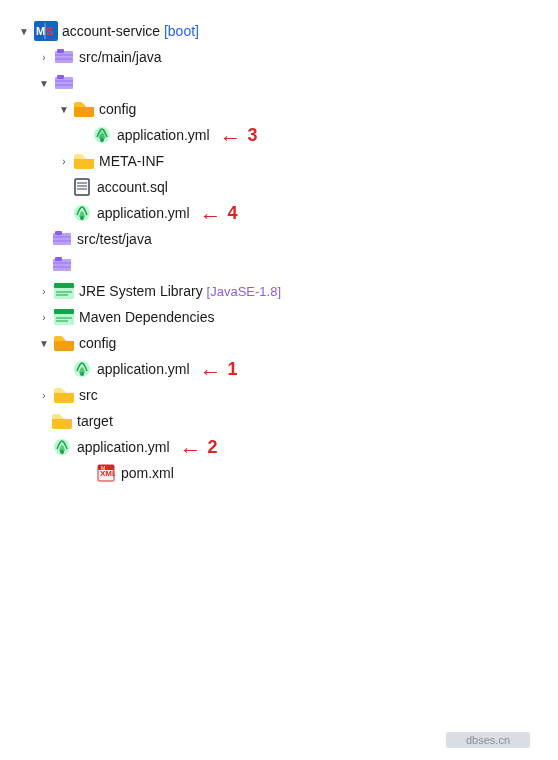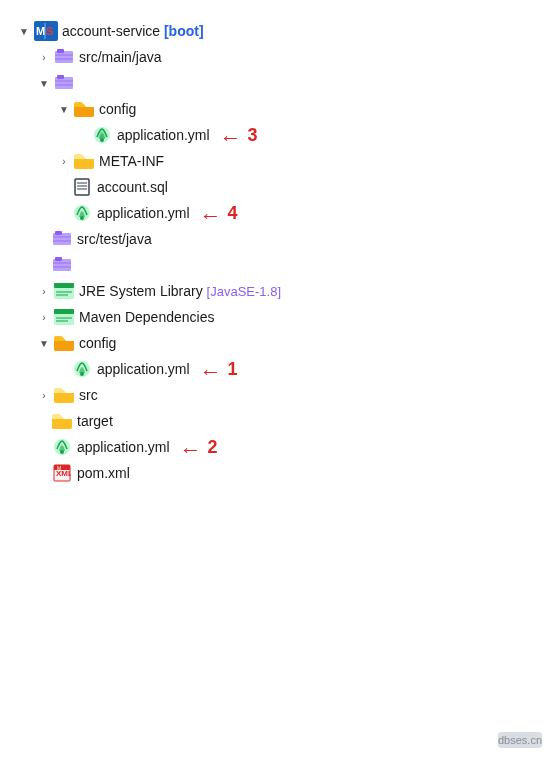--- a/index.html
+++ b/index.html
@@ -61,21 +61,21 @@
       font-size: 16px;
     }
 
     .item-label {
       font-size: 14px;
       color: #1a1a1a;
     }
 
     .item-label .bracket-text {
       color: #2563eb;
-      font-weight: 700;
+      font-weight: 400;
     }
 
     
     .annotation-arrow {
       display: inline-flex;
       align-items: center;
       margin-left: 10px;
     }
 
     .red-arrow {
@@ -88,25 +88,25 @@
     .annotation-number {
       color: #dc2626;
       font-size: 18px;
       font-weight: bold;
     }
 
     
     .watermark {
       position: absolute;
       bottom: 12px;
-      right: 16px;
+      right: 28px;
       background: #d1d5db;
       color: #6b7280;
       font-size: 11px;
-      padding: 2px 0;
+      padding: 2px 20px;
       border-radius: 3px;
       opacity: 0.8;
     }
 
     
     .ms-icon {
       display: inline-flex;
       align-items: center;
       justify-content: center;
       width: 24px;
@@ -136,20 +136,21 @@
     }
 
     .jre-icon {
       color: #16a34a;
       font-size: 14px;
     }
 
     .pom-icon {
       color: #dc2626;
       font-size: 14px;
+      margin-left: 44px;
     }
   </style>
 </head>
 <body>
 
 <div class="tree-container">
 
   <div class="tree-item indent-1">
     <span class="expand-arrow">▼</span>
 

